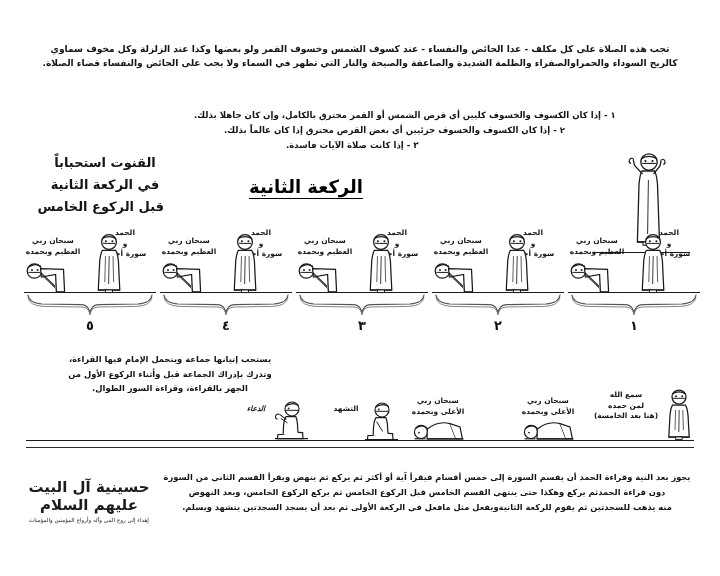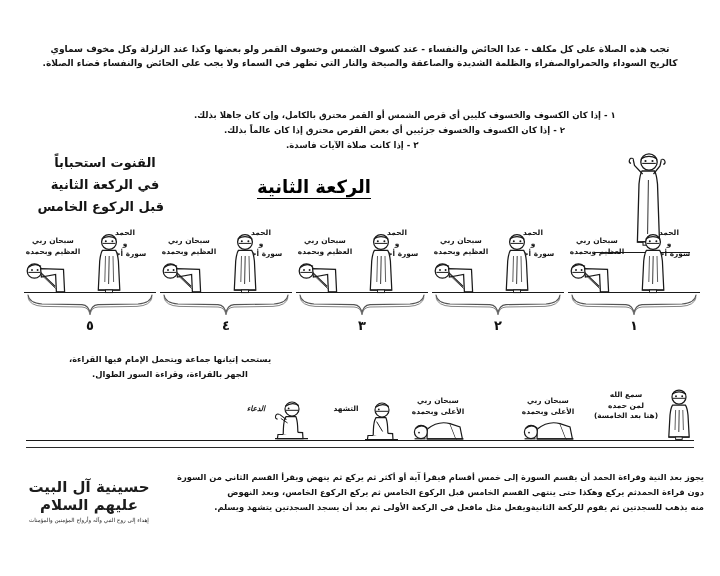--- a/index.html
+++ b/index.html
@@ -44,21 +44,21 @@
   }
   #rules-para .hdr{display:block;text-align:center;margin-bottom:1px;}
   #rules-para .item{display:block;white-space:nowrap;}
   #rules-para .i1{text-align:left;padding-left:4px;}
   #rules-para .i2{text-align:left;padding-left:34px;}
   #rules-para .i3{text-align:left;padding-left:96px;}
 
   
   #main-title{
     position:absolute;
-    top:176px;left:16px;width:596px;
+    top:176px;left:8px;width:596px;
     text-align:center;
     font-size:18px;font-weight:bold;
     letter-spacing:0px;
     color:#000;
   }
   #main-title span{
     border-bottom:1.6px solid #000;
     padding-bottom:1px;
   }
 
@@ -124,20 +124,21 @@
     left:26px;right:26px;
     height:0;
     border-top:1.5px solid #2b2b2b;
   }
 
   
   #bottom-para{
     position:absolute;
     top:470px;left:150px;right:16px;
     direction:rtl;
+    text-align:center;
     font-size:8.3px;font-weight:bold;
     line-height:1.8;
     color:#141414;
   }
   #bottom-para .ln{display:block;white-space:nowrap;}
 
   
   #signature{
     position:absolute;
     top:478px;right:556px;
@@ -426,20 +427,21 @@
   <div class="fig" style="top:294px;right:566px;">
     <svg width="128" height="22" viewBox="0 0 128 22">
       <path d="M2 1 Q3 9 16 10 L56 10.6 Q63 11 64 20 Q65 11 72 10.6 L112 10 Q125 9 126 1" fill="none" stroke="#555" stroke-width="1.15" stroke-linecap="round"></path>
       <path d="M2 3.6 Q3.6 11.6 17 12.4 L56 13 Q63 13.4 64 21 Q65 13.4 72 13 L111 12.4 Q124.4 11.6 126 3.6" fill="none" stroke="#777" stroke-width="0.9"></path>
     </svg>
   </div>
   <div class="groupnum" style="top:318px;right:566px;width:128px;">٥</div>
 
   <div id="mid-para">
     <span class="ln">يستحب إتيانها جماعة ويتحمل الإمام فيها القراءة،</span>
+    <span class="ln">وتدرك بإدراك الجماعة قبل وأثناء الركوع الأول من</span>
     <span class="ln">الجهر بالقراءة، وقراءة السور الطوال.</span>
   </div>
 
   <div class="caption" style="top:390px;right:58px;width:72px;">
     <span class="ln">سمع الله</span>
     <span class="ln">لمن حمده</span>
     <span class="ln">(هنا بعد الخامسة)</span>
   </div>
   <div class="fig" style="top:388px;right:24px;">
     <svg width="34" height="56" viewBox="0 0 34 56">

